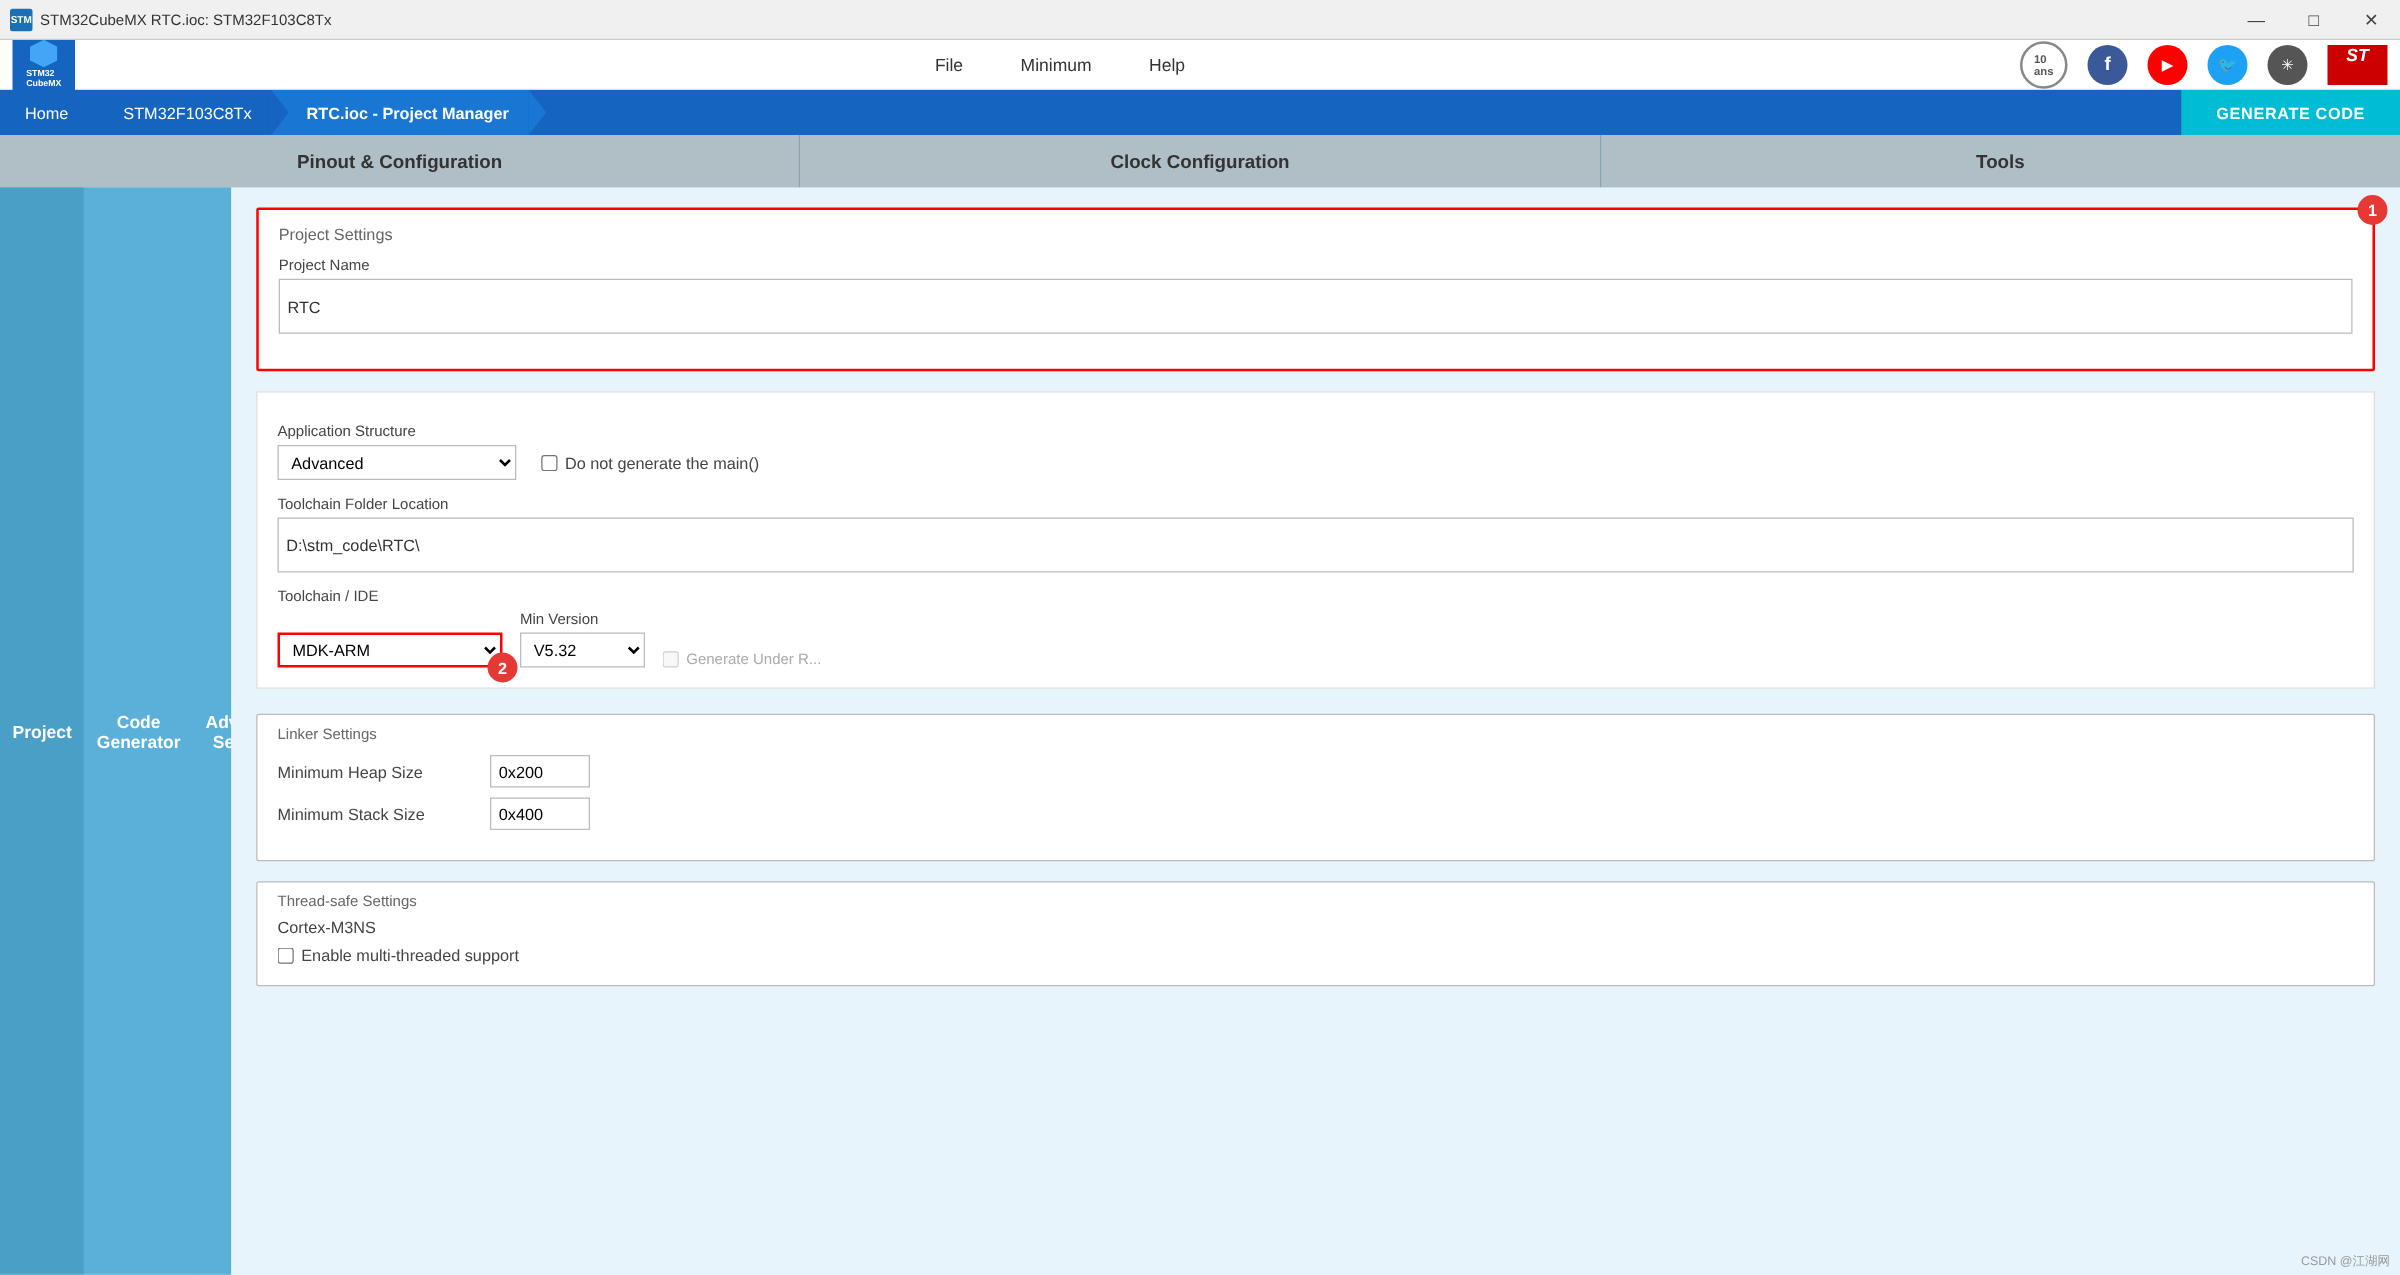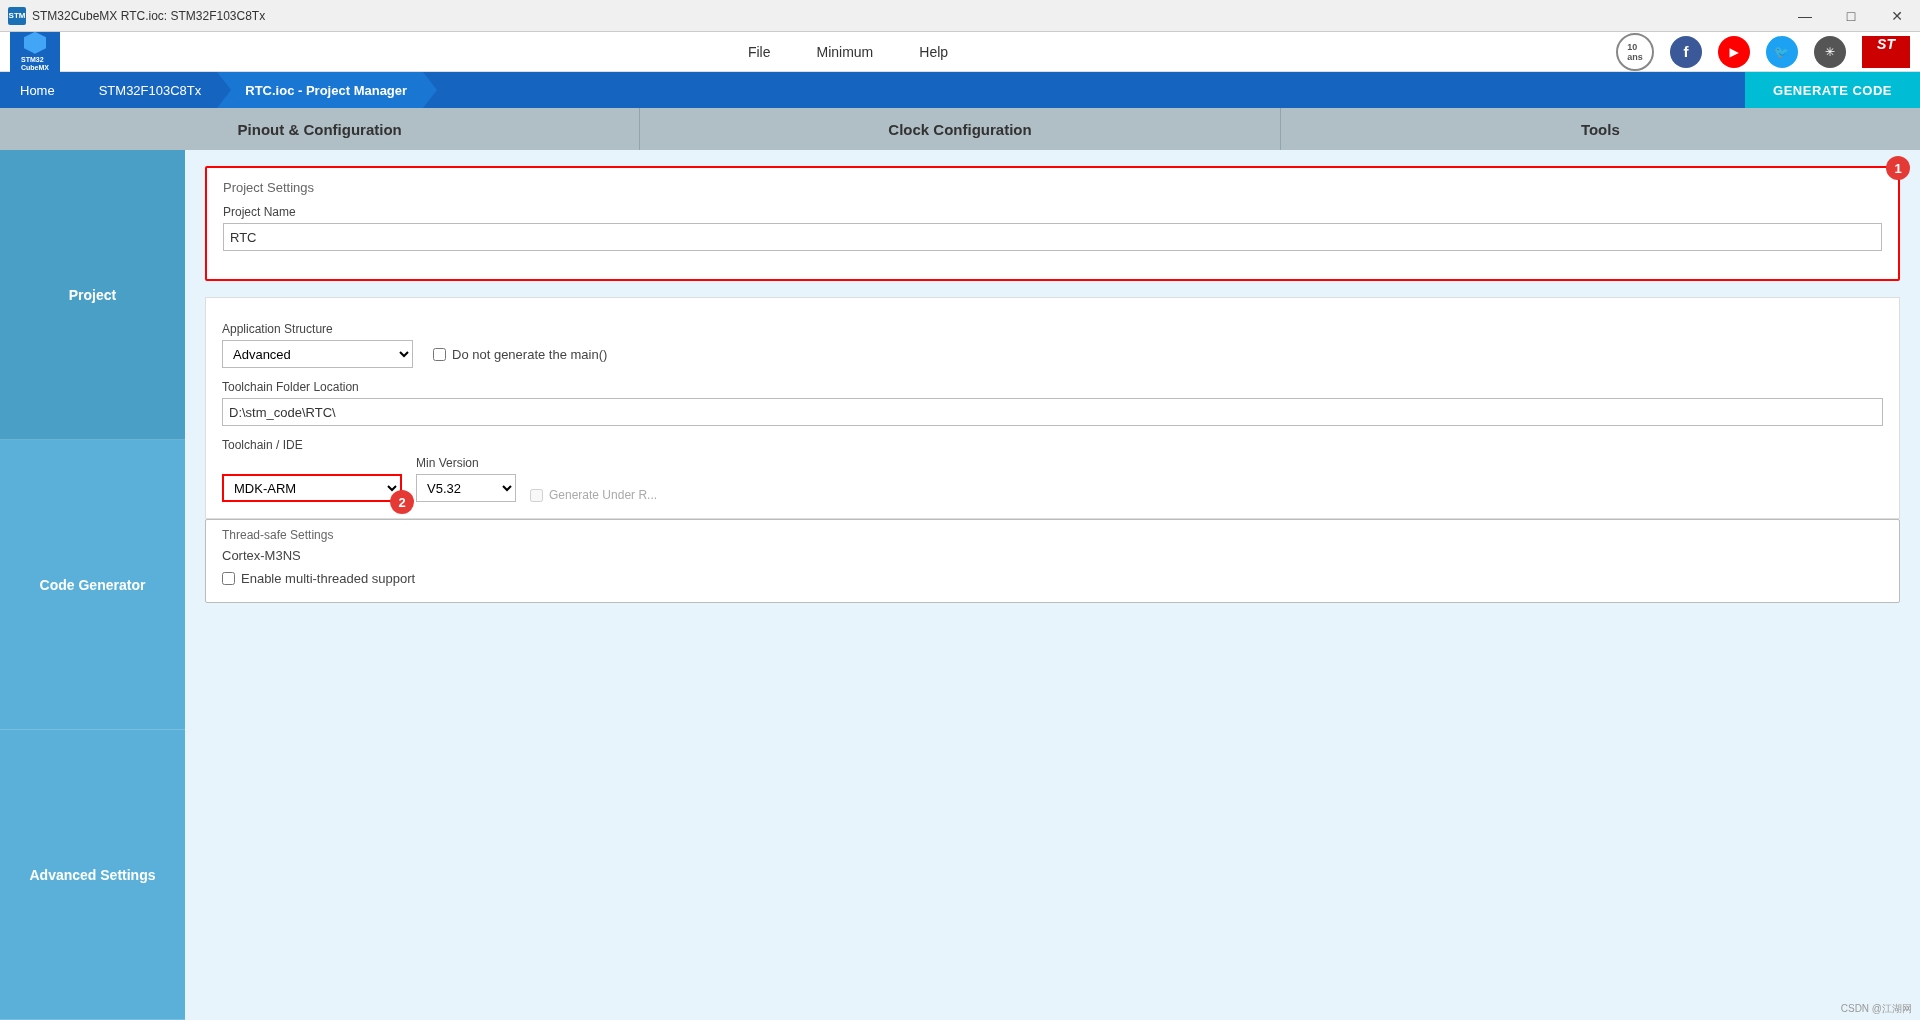--- a/index.html
+++ b/index.html
@@ -111,21 +111,21 @@
       display: flex;
       height: calc(1020px - 32px - 40px - 36px - 42px);
       background: #b3d9f5;
     }
 
     
     .sidebar {
       width: 185px;
       background: #5ab0d8;
       display: flex;
-      flex-direction: column;
+      flex-direction: row;
     }
     .sidebar-item {
       padding: 20px 10px;
       color: white;
       font-size: 14px;
       font-weight: 600;
       cursor: pointer;
       text-align: center;
       border-bottom: 1px solid rgba(255,255,255,0.2);
     }
@@ -154,21 +154,21 @@
     .section-title {
       font-size: 13px;
       color: #666;
       margin-bottom: 10px;
       font-weight: normal;
     }
     .form-group { margin-bottom: 12px; }
     .form-label { font-size: 12px; color: #444; margin-bottom: 4px; display: block; }
     .form-input {
       width: 100%;
-      height: 28px;
+      height: 44px;
       border: 1px solid #bbb;
       padding: 0 6px;
       font-size: 13px;
       color: #333;
       background: white;
     }
 
     .app-structure-row { display: flex; align-items: center; gap: 20px; margin-bottom: 12px; }
     .select-input {
       width: 191px;
@@ -407,20 +407,31 @@
             </select>
           </div>
           <label class="generate-under">
             <input type="checkbox" disabled="" style="">
             <span>Generate Under R...</span>
           </label>
         </div>
       </div>
     </div>
 
+    <div class="linker-section" style="margin-top:20px;">
+      <div class="linker-title">Linker Settings</div>
+      <div class="linker-row">
+        <span class="linker-label">Minimum Heap Size</span>
+        <input type="text" class="linker-input" value="0x200" style="">
+      </div>
+      <div class="linker-row">
+        <span class="linker-label">Minimum Stack Size</span>
+        <input type="text" class="linker-input" value="0x400" style="">
+      </div>
+    </div>
 
     <div class="thread-section">
       <div class="thread-title">Thread-safe Settings</div>
       <div class="thread-sub">Cortex-M3NS</div>
       <label class="thread-row">
         <input type="checkbox" style="">
         <span>Enable multi-threaded support</span>
       </label>
     </div>
 

